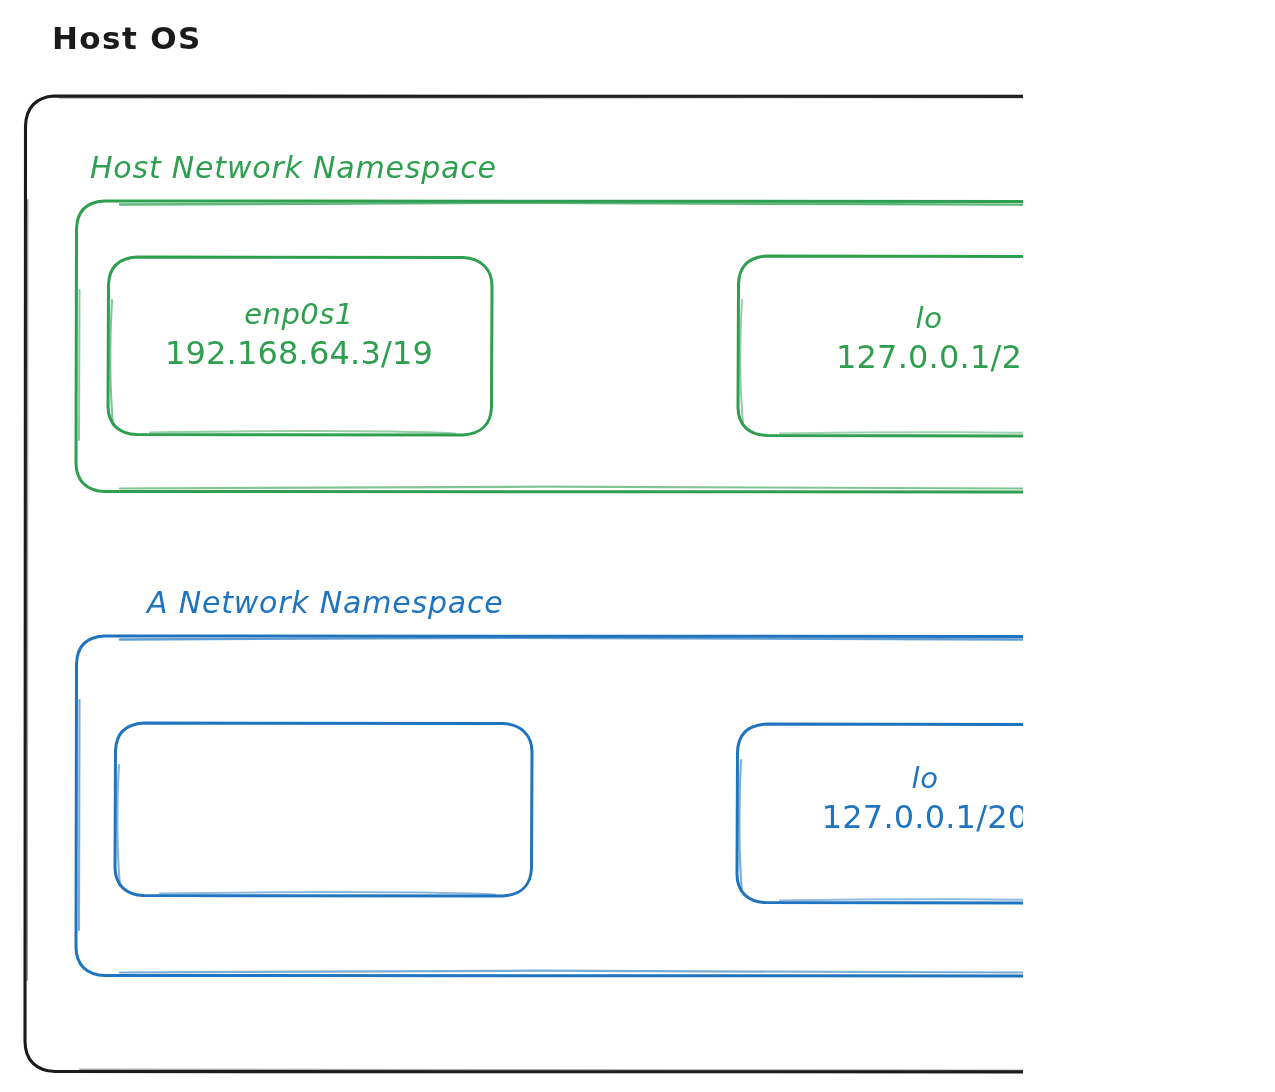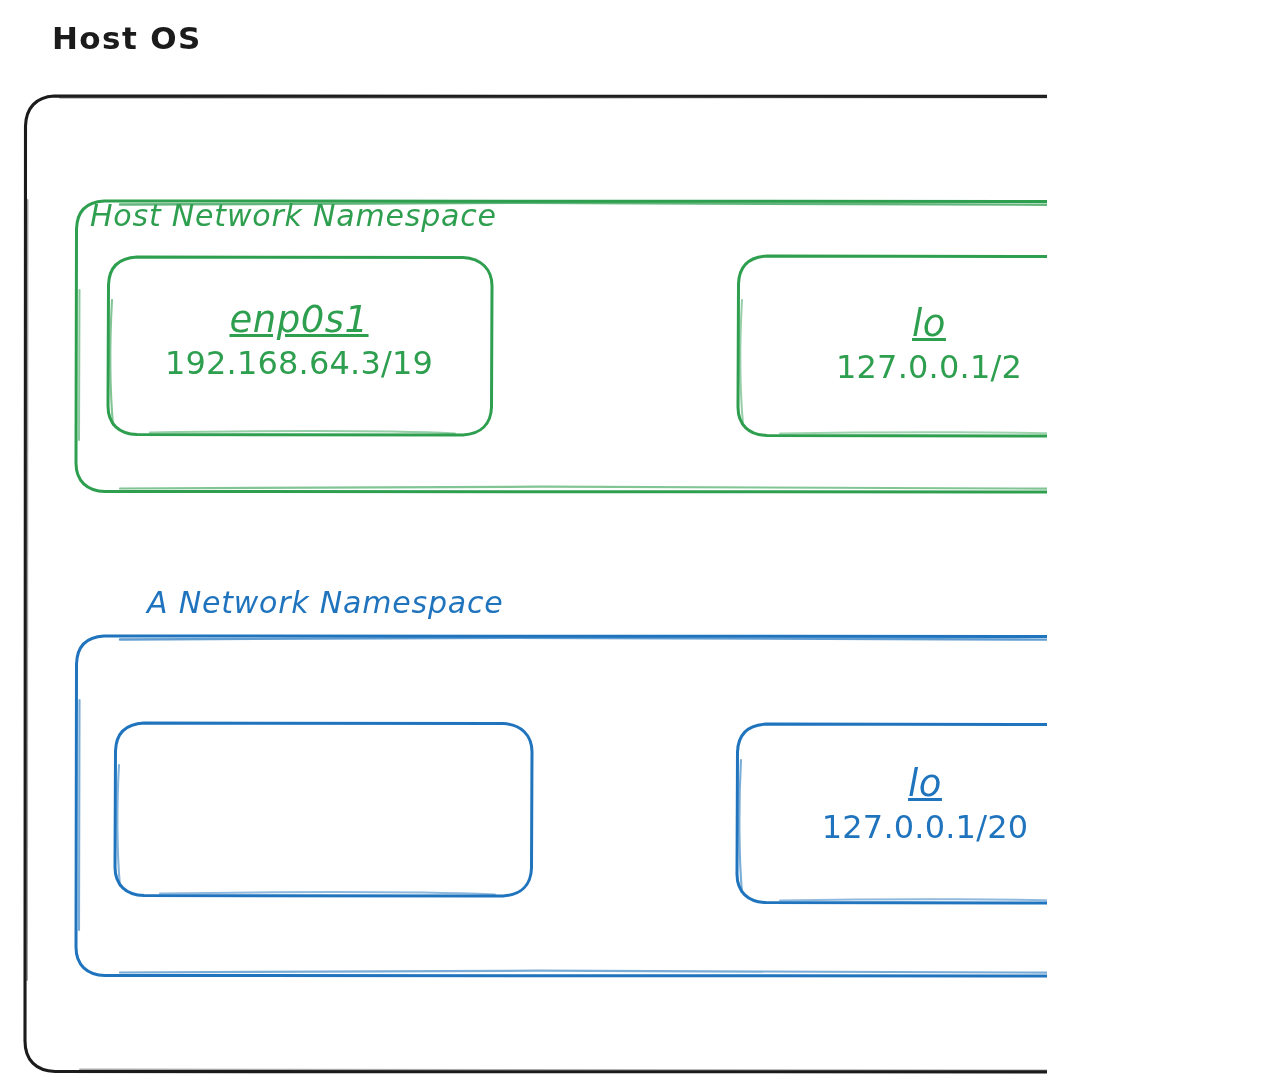--- a/index.html
+++ b/index.html
@@ -10,21 +10,20 @@
   }
   body {
     font-family: "DejaVu Sans", sans-serif;
   }
   #canvas {
     position: relative;
     width: 1023px;
     height: 1092px;
     background: #ffffff;
     overflow: hidden;
-    padding-left: 24px;
   }
   #sketch {
     position: absolute;
     left: 0;
     top: 0;
     width: 1275px;
     height: 1092px;
   }
   .lbl {
     position: absolute;
@@ -44,39 +43,37 @@
   .ns-label {
     font-size: 30px;
     font-style: italic;
     font-weight: 500;
     letter-spacing: 0.8px;
   }
   .ns-label-green {
     left: 90px;
     top: 150px;
     color: #2e9e4f;
-    margin-top: 48px;
   }
   .ns-label-blue {
     left: 147px;
     top: 585px;
     color: #1f74bd;
   }
   .iface {
     position: absolute;
     text-align: center;
     font-family: "DejaVu Sans", sans-serif;
     line-height: 1.28;
   }
   .iface .nm {
     display: block;
-    font-size: 37px;
+    font-size: 29px;
     font-style: italic;
     letter-spacing: 0.5px;
-    text-decoration: underline;
   }
   .iface .ip {
     display: block;
     font-size: 32px;
     letter-spacing: 0.2px;
   }
   .green-txt { color: #2e9e4f; }
   .blue-txt  { color: #1f74bd; }
 
   

